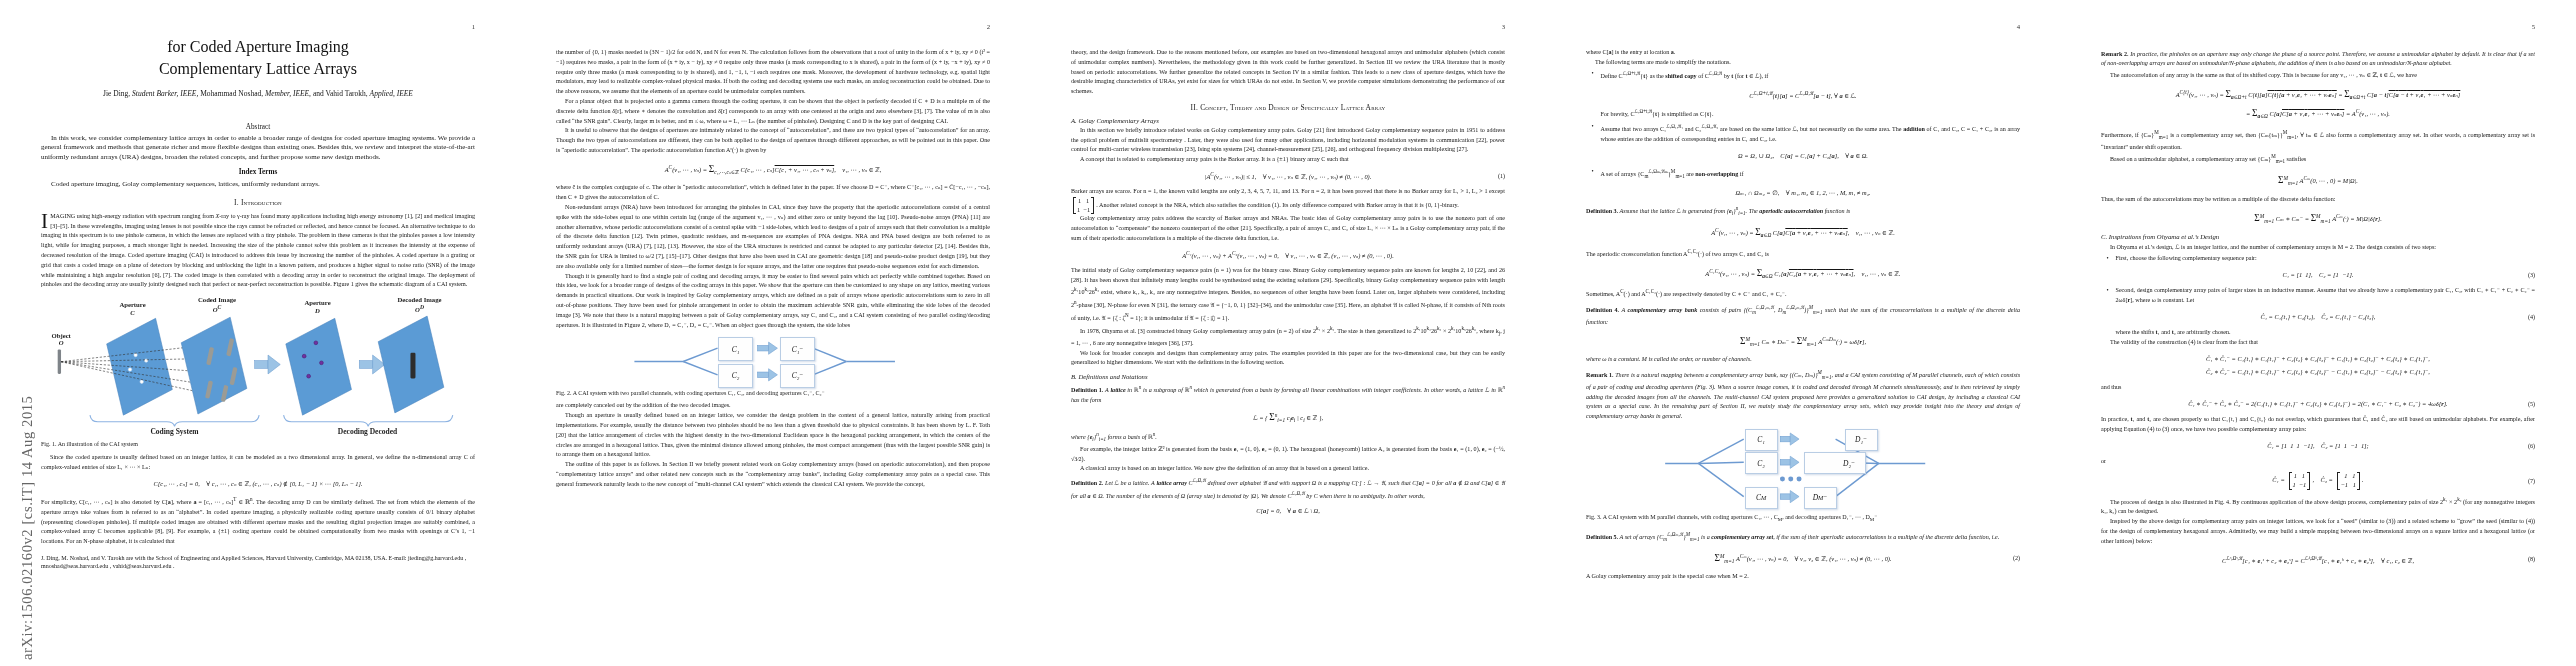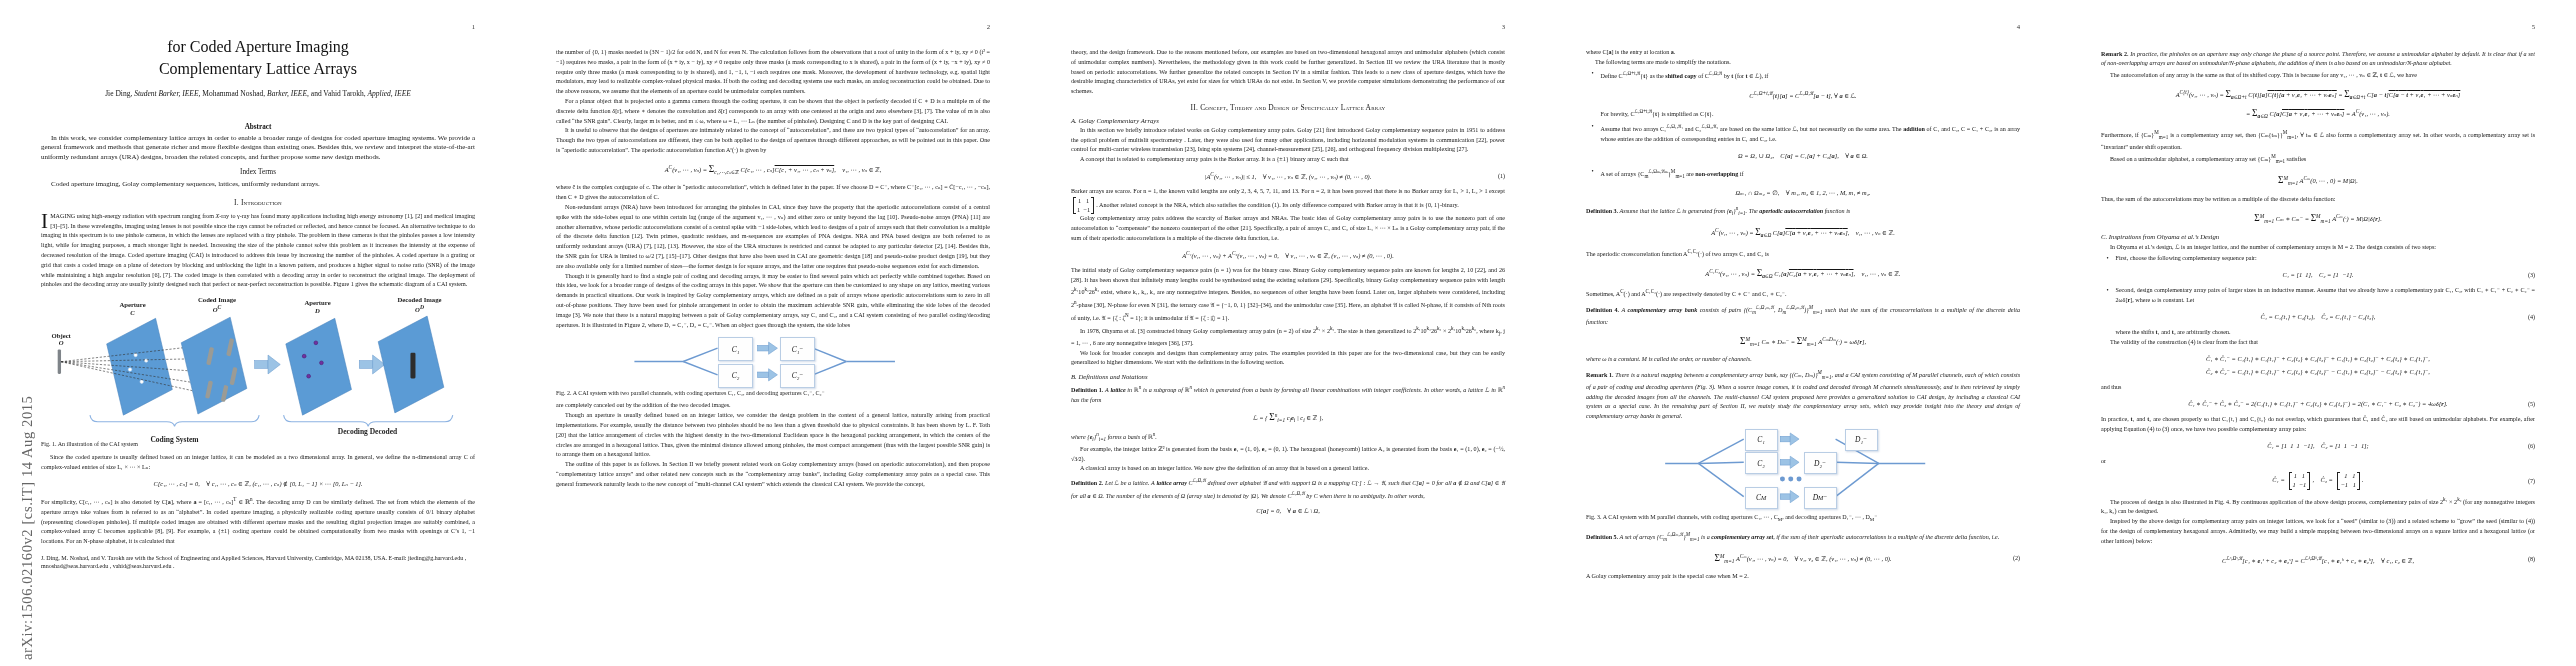--- a/index.html
+++ b/index.html
@@ -5,22 +5,22 @@
   html,body{margin:0;padding:0;}
   body{width:2576px;height:667px;background:#ffffff;overflow:hidden;display:flex;
        font-family:"Liberation Serif","DejaVu Serif","DejaVu Sans",serif;color:#151515;}
   .page{position:relative;width:515px;height:667px;flex:0 0 515px;overflow:hidden;background:#fff;}
   .pgnum{position:absolute;top:23px;right:40px;font-size:6.7px;color:#333;}
   .sidebar{position:absolute;left:19px;top:660px;transform:rotate(-90deg);transform-origin:0 0;
            width:478px;font-size:14.5px;color:#666;letter-spacing:0.6px;white-space:nowrap;}
   .col{position:absolute;left:41px;width:434px;}
   .t1{text-align:center;font-size:16px;line-height:22px;color:#111;}
   .authors{text-align:center;font-size:7.5px;margin-top:9.4px;}
-  .chead{text-align:center;font-weight:bold;font-size:7.2px;margin-top:24.5px;}
-  .chead2{text-align:center;font-weight:normal;font-size:7.2px;margin-top:6.7px;}
+  .chead{text-align:center;font-weight:normal;font-size:7.2px;margin-top:24.5px;}
+  .chead2{text-align:center;font-weight:bold;font-size:7.2px;margin-top:6.7px;}
   .absx{font-size:7px;line-height:9.2px;text-align:justify;margin-top:3.3px;text-indent:10px;}
   .sechead{text-align:center;font-variant:small-caps;font-size:7.5px;margin-top:9.4px;letter-spacing:0.2px;}
   .subhead{font-style:italic;font-size:6.7px;margin-top:5px;}
   p{margin:0;}
   .par,.parni{font-size:6.1px;line-height:9.8px;text-align:justify;}
   .par{text-indent:9px;}
   .dropcap{float:left;font-size:21px;line-height:17px;padding:1.1px 2.2px 0 0;}
   .eq{position:relative;font-style:italic;font-size:6.4px;line-height:12.2px;text-align:center;margin:5px 0;}
   .eq .sum{font-style:normal;font-size:9.4px;}
   .eqno{position:absolute;right:0;top:50%;transform:translateY(-50%);font-style:normal;font-size:6.1px;}
@@ -47,21 +47,21 @@
 </style>
 </head>
 <body>
 
 <div class="page">
   <div class="pgnum">1</div>
   <div class="sidebar">arXiv:1506.02160v2  [cs.IT]  14 Aug 2015</div>
   <div class="col" style="top:36px;">
     <div class="t1">for Coded Aperture Imaging</div>
     <div class="t1">Complementary Lattice Arrays</div>
-    <div class="authors">Jie Ding, <i>Student Barker, IEEE,</i> Mohammad Noshad, <i>Barker, IEEE,</i> and Vahid Tarokh, <i>Applied, IEEE</i></div>
+    <div class="authors">Jie Ding, <i>Student Barker, IEEE,</i> Mohammad Noshad, <i>Member, IEEE,</i> and Vahid Tarokh, <i>Applied, IEEE</i></div>
     <div class="chead">Abstract</div>
     <p class="absx">In this work, we consider complementary lattice arrays in order to enable a broader range of designs for coded aperture imaging systems. We provide a general framework and methods that generate richer and more flexible designs than existing ones. Besides this, we review and interpret the state-of-the-art uniformly redundant arrays (URA) designs, broaden the related concepts, and further propose some new design methods.</p>
     <div class="chead2">Index Terms</div>
     <p class="absx" style="text-indent:10px;">Coded aperture imaging, Golay complementary sequences, lattices, uniformly redundant arrays.</p>
     <div class="sechead">I. Introduction</div>
     <p class="parni" style="margin-top:4.4px;"><span class="dropcap">I</span><span>MAGING using high-energy radiation with spectrum ranging from <i>X</i>-ray to γ-ray has found many applications including high energy astronomy [1], [2] and medical imaging [3]–[5]. In these wavelengths, imaging using lenses is not possible since the rays cannot be refracted or reflected, and hence cannot be focused. An alternative technique to do imaging in this spectrum is to use pinhole cameras, in which the lenses are replaced with a tiny pinhole. The problem in these cameras is that the pinholes passes a low intensity light, while for imaging purposes, a much stronger light is needed. Increasing the size of the pinhole cannot solve this problem as it increases the intensity at the expense of decreased resolution of the image. Coded aperture imaging (CAI) is introduced to address this issue by increasing the number of the pinholes. A coded aperture is a grating or grid that casts a coded image on a plane of detectors by blocking and unblocking the light in a known pattern, and produces a higher signal to noise ratio (SNR) of the image while maintaining a high angular resolution [6], [7]. The coded image is then correlated with a decoding array in order to reconstruct the original image. The deployment of pinholes and the decoding array are usually jointly designed such that perfect or near-perfect reconstruction is possible. Figure 1 gives the schematic diagram of a CAI system.</span></p>
 
     <div class="figwrap" style="width:434px;height:142px;">
       <svg width="434" height="142" viewBox="0 0 780 255">
 
@@ -120,21 +120,21 @@
       <div class="flabel" style="left:2.2px;top:36px;width:36px;">Object</div>
       <div class="fsym" style="left:2.2px;top:43px;width:36px;">O</div>
       <div class="flabel" style="left:71px;top:5.6px;width:41px;">Aperture</div>
       <div class="fsym" style="left:71px;top:13.3px;width:41px;">C</div>
       <div class="flabel" style="left:146px;top:0px;width:60px;">Coded Image</div>
       <div class="fsym" style="left:146px;top:7.8px;width:60px;">O<sup>C</sup></div>
       <div class="flabel" style="left:256px;top:3.3px;width:41px;">Aperture</div>
       <div class="fsym" style="left:256px;top:11px;width:41px;">D</div>
       <div class="flabel" style="left:345px;top:0px;width:67px;">Decoded Image</div>
       <div class="fsym" style="left:345px;top:7.8px;width:67px;">O<sup>D</sup></div>
-      <div class="brlabel" style="left:78px;top:131px;width:111px;margin-top:8px;">Coding System</div>
+      <div class="brlabel" style="left:78px;top:131px;width:111px;">Coding System</div>
       <div class="brlabel" style="left:271px;top:131px;width:111px;">Decoding Decoded</div>
     </div>
     <div class="cap">Fig. 1.   An illustration of the CAI system</div>
 
     <p class="parni" style="margin-top:4.4px;text-indent:9px;">Since the coded aperture is usually defined based on an integer lattice, it can be modeled as a two dimensional array. In general, we define the n-dimensional array C of complex-valued entries of size L₁ × ⋯ × Lₙ:</p>
     <div class="eq">C[c₁, ⋯ , cₙ] = 0, ∀ c₁, ⋯ , cₙ ∈ ℤ, (c₁, ⋯ , cₙ) ∉ [0, L₁ − 1] × ⋯ [0, Lₙ − 1].</div>
     <p class="parni">For simplicity, C[c₁, ⋯ , cₙ] is also denoted by C[<b>a</b>], where <b>a</b> = [c₁, ⋯ , cₙ]<sup>T</sup> ∈ ℝ<sup>n</sup>. The decoding array D can be similarly defined. The set from which the elements of the aperture arrays take values from is referred to as an “alphabet”. In coded aperture imaging, a physically realizable coding aperture usually consists of 0/1 binary alphabet (representing closed/open pinholes). If multiple coded images are obtained with different aperture masks and the resulting digital projection images are suitably combined, a complex-valued array C becomes applicable [8], [9]. For example, a {±1} coding aperture could be obtained computationally from two masks with openings at C’s 1, −1 locations. For an N-phase alphabet, it is calculated that</p>
     <div class="fn">J. Ding, M. Noshad, and V. Tarokh are with the School of Engineering and Applied Sciences, Harvard University, Cambridge, MA 02138, USA. E-mail: jieding@g.harvard.edu , mnoshad@seas.harvard.edu , vahid@seas.harvard.edu .</div>
   </div>
 </div>
@@ -251,21 +251,21 @@
         <g fill="#6d9ad1">
           <circle cx="222" cy="92" r="4.5"></circle>
           <circle cx="237" cy="92" r="4.5"></circle>
           <circle cx="252" cy="92" r="4.5"></circle>
         </g>
       </svg>
       <div class="fbox" style="left:86px;top:1.1px;width:31px;height:20px;">C₁</div>
       <div class="fbox" style="left:86px;top:24.5px;width:31px;height:20px;">C₂</div>
       <div class="fbox" style="left:86px;top:59px;width:31px;height:20px;">C<sub>M</sub></div>
       <div class="fbox" style="left:145px;top:1.1px;width:31px;height:20px;margin-left:41px;">D₁⁻</div>
-      <div class="fbox" style="left:145px;top:24.5px;width:31px;height:20px;">D₂⁻</div>
+      <div class="fbox" style="left:145px;top:24.5px;width:31px;height:20px;padding-left:29px;">D₂⁻</div>
       <div class="fbox" style="left:145px;top:59px;width:31px;height:20px;">D<sub>M</sub>⁻</div>
     </div>
     <div class="cap">Fig. 3.   A CAI system with M parallel channels, with coding apertures C₁, ⋯ , C<sub>M</sub>, and decoding apertures D₁⁻, ⋯ , D<sub>M</sub>⁻</div>
 
     <p class="defp" style="margin-top:5.6px;"><span class="deflead">Definition 5.</span><span> A set of arrays {C<sub>m</sub><sup>ℒ,Ωₘ,𝔄</sup>}<sup>M</sup><sub>m=1</sub> is a <b>complementary array set</b>, if the sum of their aperiodic autocorrelations is a multiple of the discrete delta function, i.e.</span></p>
     <div class="eq"><span><span class="sum">Σ</span><sup>M</sup><sub>m=1</sub> A<sup>Cₘ</sup>(v₁, ⋯ , vₙ) = 0, ∀ v₁, v₂ ∈ ℤ, (v₁, ⋯ , vₙ) ≠ (0, ⋯ , 0).</span><span class="eqno">(2)</span></div>
     <p class="parni">A Golay complementary array pair is the special case when M = 2.</p>
   </div>
 </div>
 

